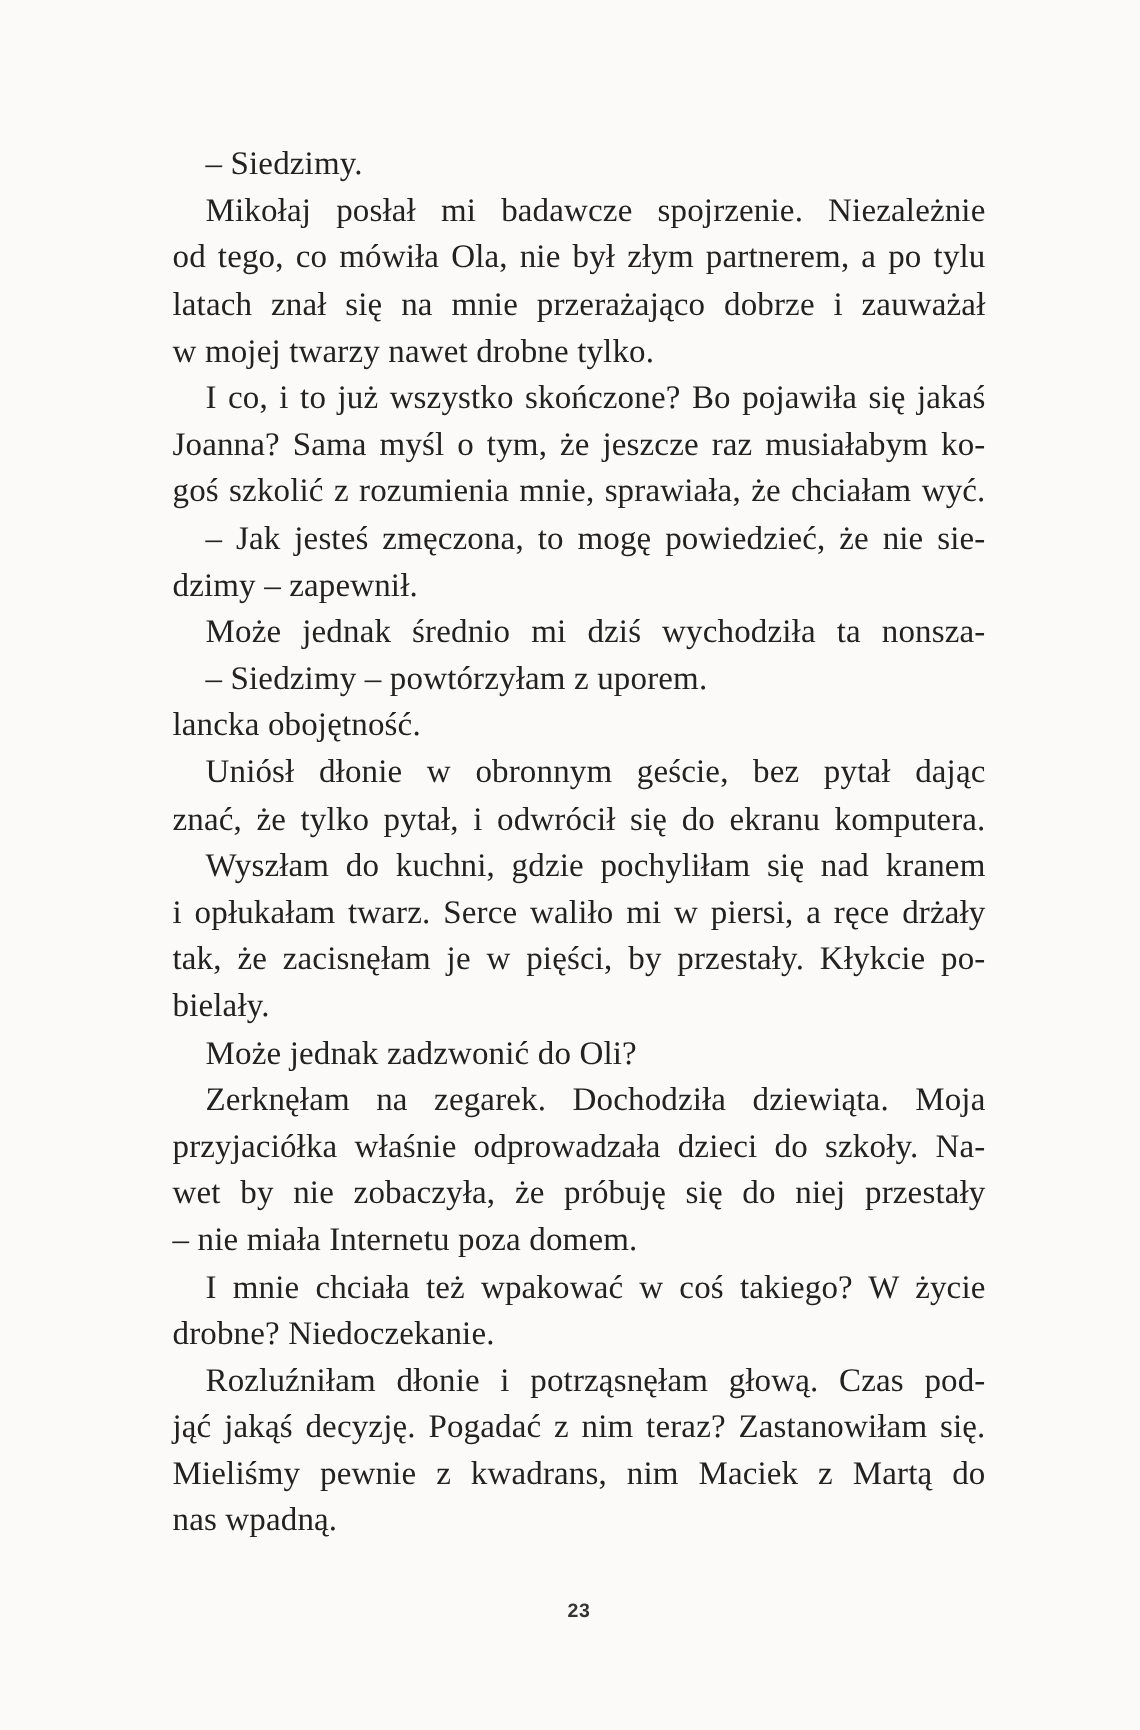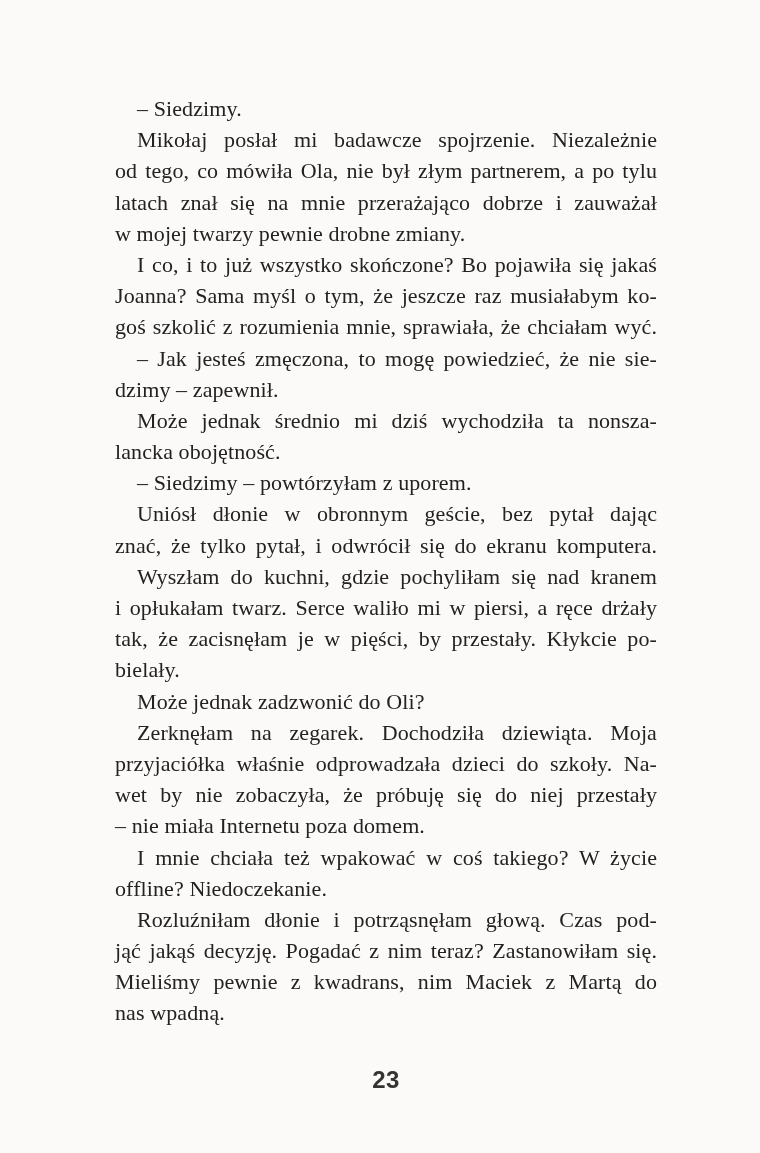--- a/index.html
+++ b/index.html
@@ -42,55 +42,55 @@
     text-justify: inter-word;
   }
   .page-number {
     position: absolute;
     left: 115px;
     width: 542px;
     top: 1066px;
     text-align: center;
     font-family: "Liberation Sans", sans-serif;
     font-weight: bold;
-    font-size: 24px;
+    font-size: 13px;
     color: #333333;
     letter-spacing: 0.5px;
   }
 </style>
 </head>
 <body style="background: rgb(251, 250, 248);">
 
 <div class="book-page" style="background: rgb(251, 250, 248); color: rgb(34, 34, 34);">
   <div class="text-block" id="text-block">
       <div class="line indent">– Siedzimy.</div>
       <div class="line indent fill">Mikołaj posłał mi badawcze spojrzenie. Niezależnie</div>
       <div class="line fill">od tego, co mówiła Ola, nie był złym partnerem, a po tylu</div>
       <div class="line fill">latach znał się na mnie przerażająco dobrze i zauważał</div>
-      <div class="line">w mojej twarzy pewnie drobne zmiany.</div>
+      <div class="line">w mojej twarzy nawet drobne tylko.</div>
       <div class="line indent fill">I co, i to już wszystko skończone? Bo pojawiła się jakaś</div>
       <div class="line fill">Joanna? Sama myśl o tym, że jeszcze raz musiałabym ko-</div>
       <div class="line fill">goś szkolić z rozumienia mnie, sprawiała, że chciałam wyć.</div>
       <div class="line indent fill">– Jak jesteś zmęczona, to mogę powiedzieć, że nie sie-</div>
       <div class="line">dzimy – zapewnił.</div>
       <div class="line indent fill">Może jednak średnio mi dziś wychodziła ta nonsza-</div>
+      <div class="line indent">– Siedzimy – powtórzyłam z uporem.</div>
       <div class="line">lancka obojętność.</div>
-      <div class="line indent">– Siedzimy – powtórzyłam z uporem.</div>
       <div class="line indent fill">Uniósł dłonie w obronnym geście, bez pytał dając</div>
       <div class="line fill">znać, że tylko pytał, i odwrócił się do ekranu komputera.</div>
       <div class="line indent fill">Wyszłam do kuchni, gdzie pochyliłam się nad kranem</div>
       <div class="line fill">i opłukałam twarz. Serce waliło mi w piersi, a ręce drżały</div>
       <div class="line fill">tak, że zacisnęłam je w pięści, by przestały. Kłykcie po-</div>
       <div class="line">bielały.</div>
       <div class="line indent">Może jednak zadzwonić do Oli?</div>
       <div class="line indent fill">Zerknęłam na zegarek. Dochodziła dziewiąta. Moja</div>
       <div class="line fill">przyjaciółka właśnie odprowadzała dzieci do szkoły. Na-</div>
       <div class="line fill">wet by nie zobaczyła, że próbuję się do niej przestały</div>
       <div class="line">– nie miała Internetu poza domem.</div>
       <div class="line indent fill">I mnie chciała też wpakować w coś takiego? W życie</div>
-      <div class="line">offline? Niedoczekanie.</div>
+      <div class="line">drobne? Niedoczekanie.</div>
       <div class="line indent fill">Rozluźniłam dłonie i potrząsnęłam głową. Czas pod-</div>
       <div class="line fill">jąć jakąś decyzję. Pogadać z nim teraz? Zastanowiłam się.</div>
       <div class="line fill">Mieliśmy pewnie z kwadrans, nim Maciek z Martą do</div>
       <div class="line">nas wpadną.</div>
     </div>
   <div class="page-number">23</div>
 </div>
 
 </body></html>

